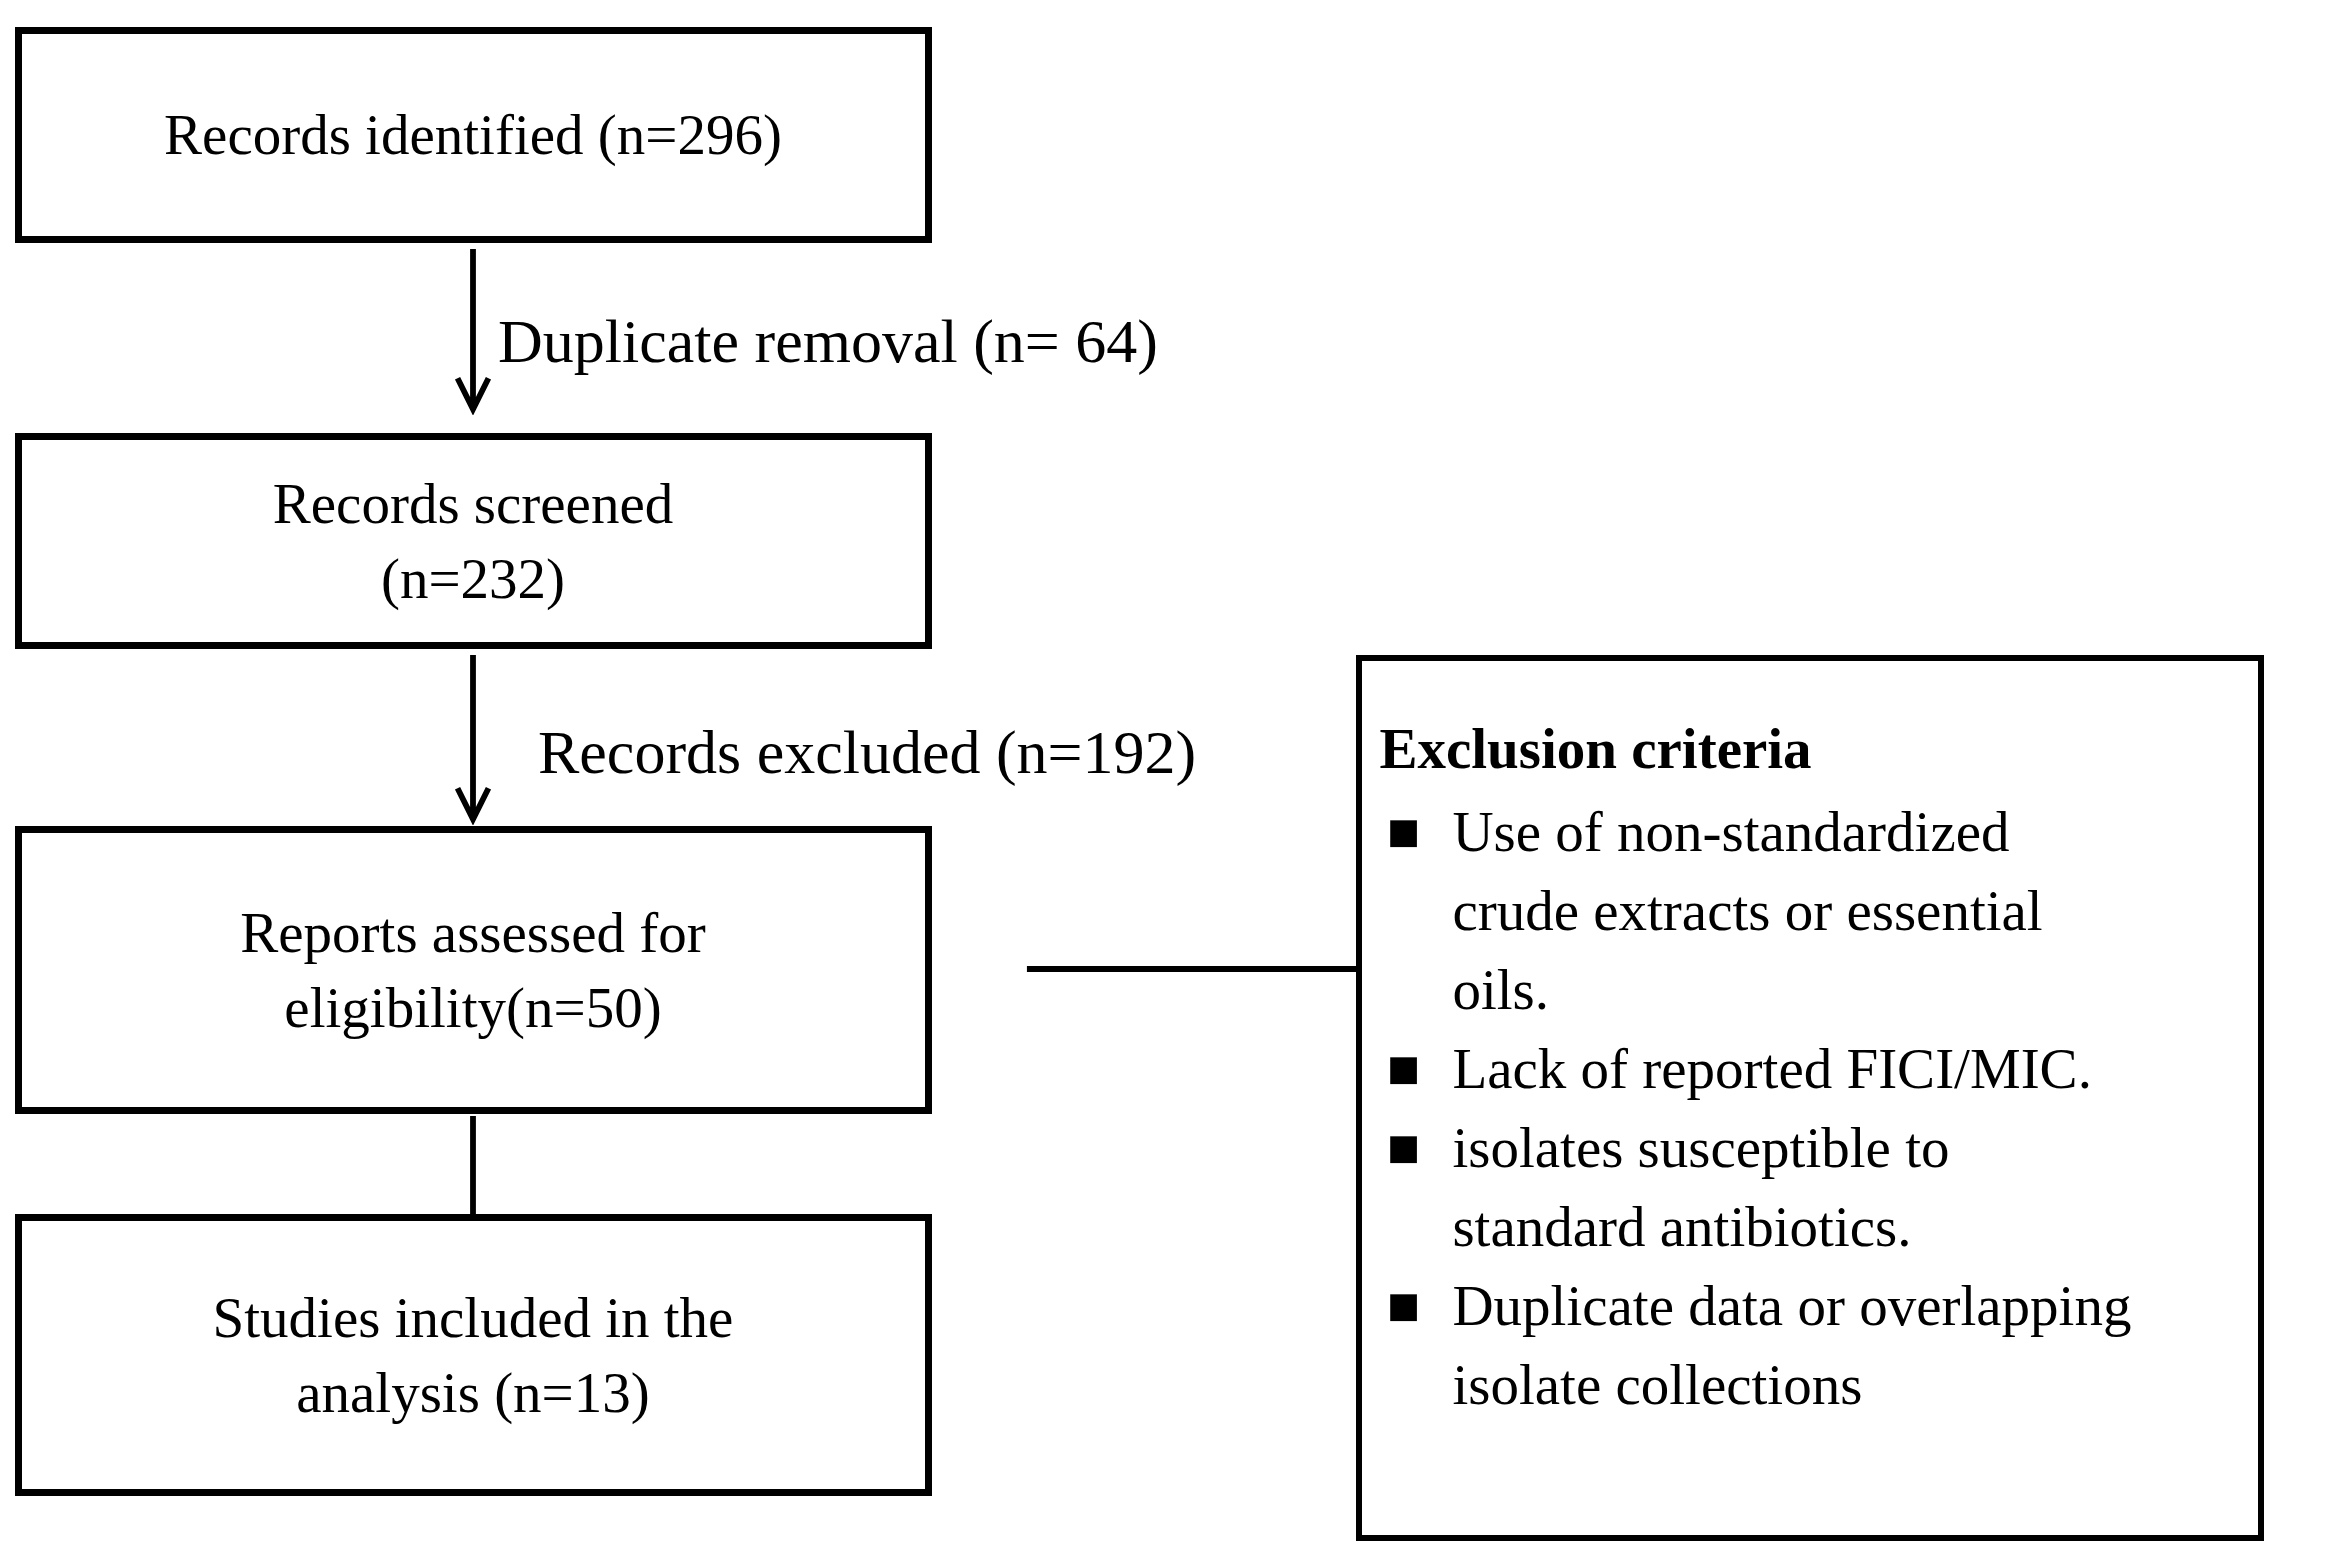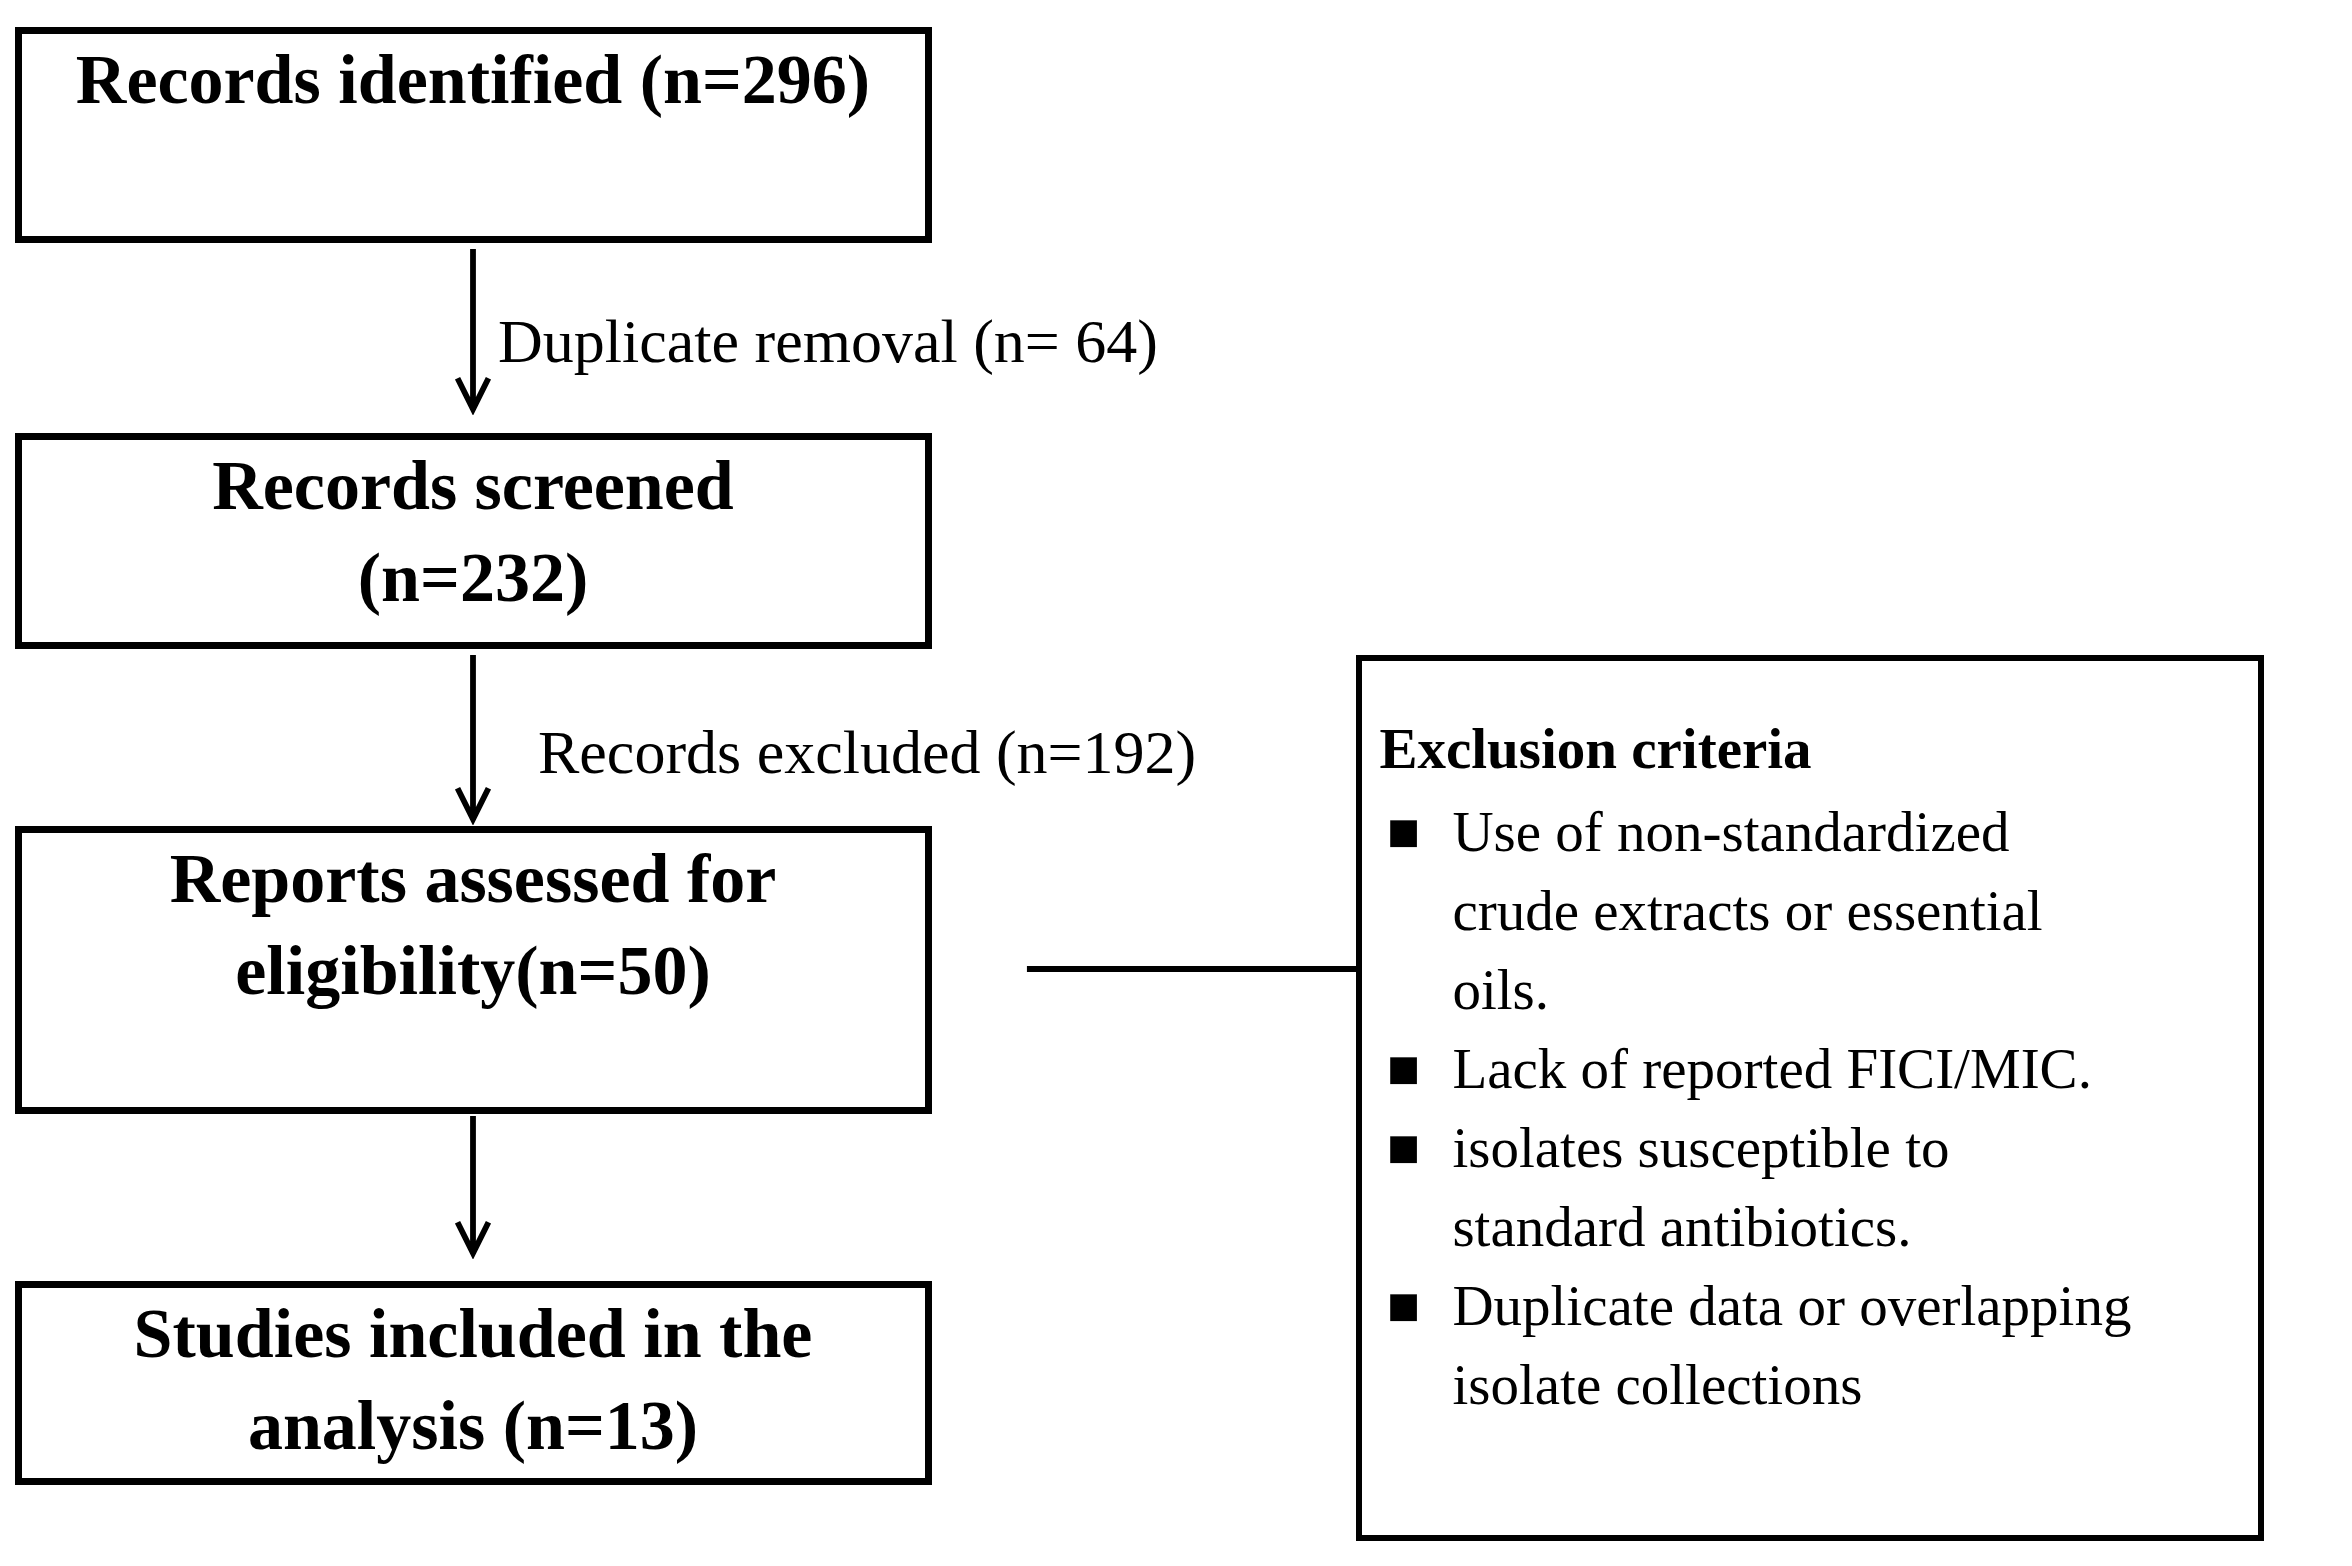--- a/index.html
+++ b/index.html
@@ -8,27 +8,27 @@
     width:2353px;height:1566px;
     background:#ffffff;
     color:#000;
     font-family:"Liberation Serif","DejaVu Serif",serif;
     overflow:hidden;
   }
   .box{
     position:absolute;left:14.5px;width:917px;
     border:7.7px solid #000;box-sizing:border-box;
     background:#ffffff;
-    display:flex;flex-direction:column;align-items:center;
-    text-align:center;font-size:70px;line-height:1.32;font-weight:bold;
+    display:flex;flex-direction:column;align-items:center;justify-content:center;
+    text-align:center;font-size:57px;line-height:1.32;
   }
   #box1{top:27px;height:216px;}
   #box2{top:433px;height:216px;}
   #box3{top:826px;height:288px;}
-  #box4{top:1281px;height:204px;}
+  #box4{top:1214px;height:282px;}
   .box-line{display:block;white-space:nowrap;}
   .varrow,.harrow{position:absolute;display:block;}
   #arrow1{left:442px;top:247px;}
   #arrow2{left:442px;top:653px;}
   #arrow3{left:442px;top:1114px;}
   #harrow{left:1025px;top:938px;}
   .alabel{
     position:absolute;font-size:62px;line-height:1.1;white-space:nowrap;
   }
   #label1{left:498px;top:307px;}

